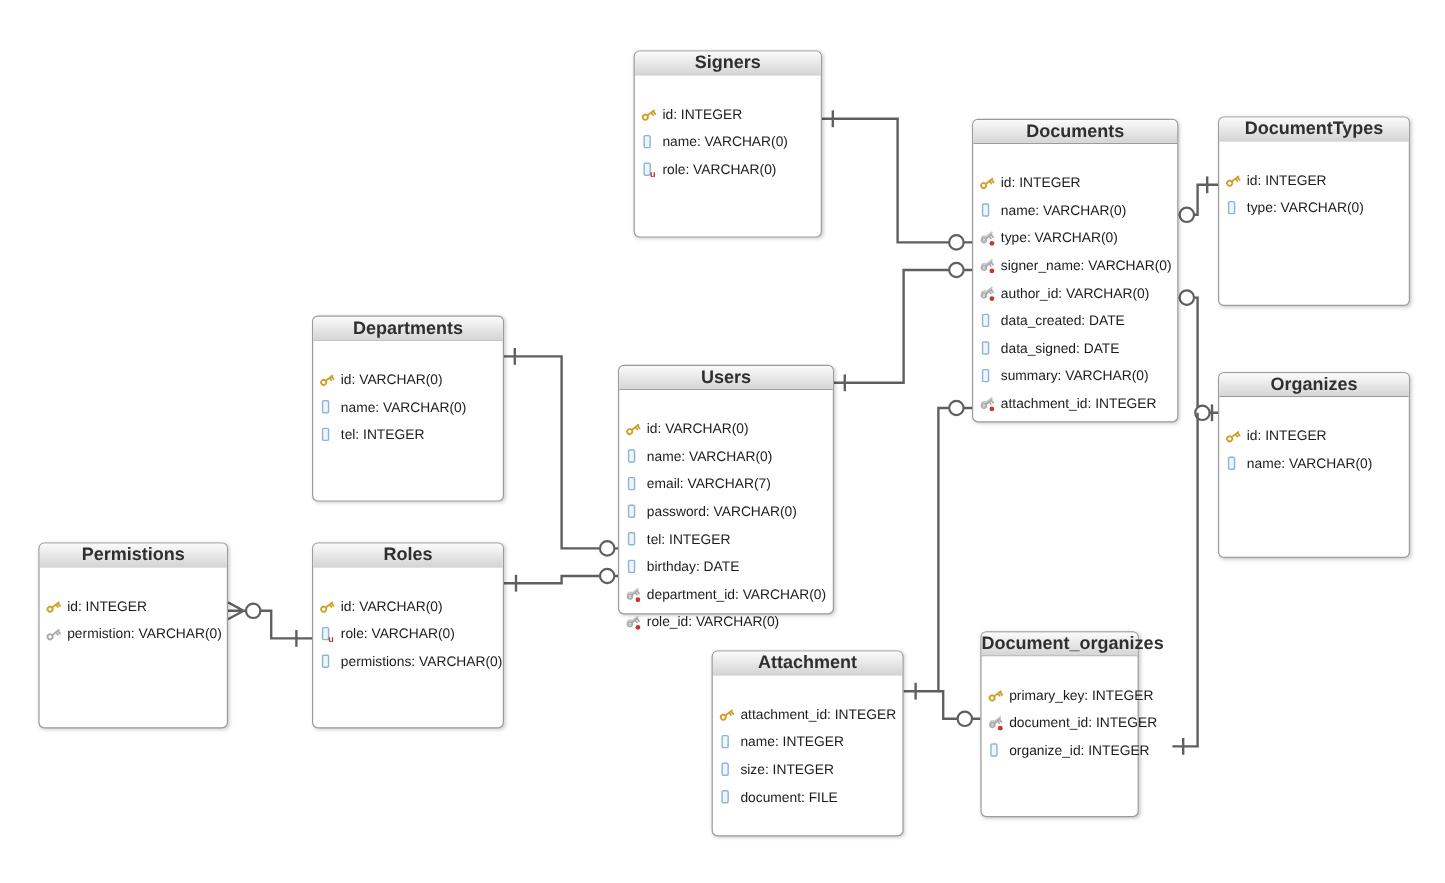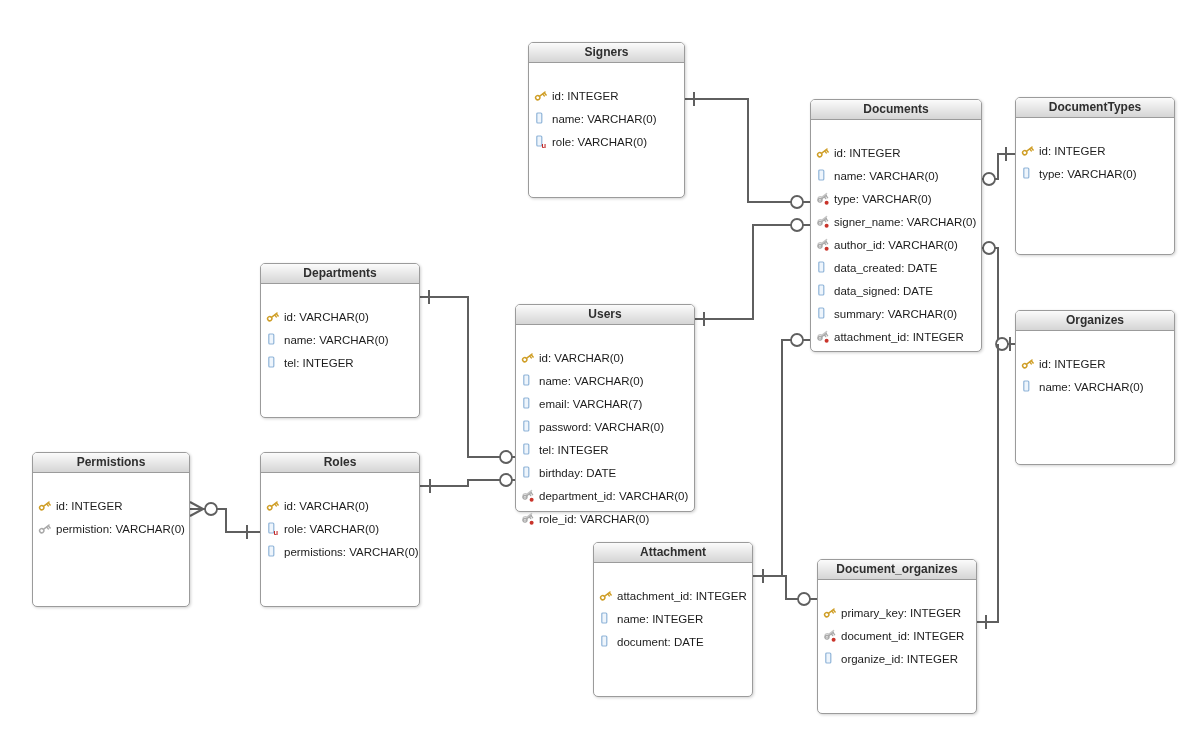--- a/index.html
+++ b/index.html
@@ -6,21 +6,21 @@
   #canvas {
     position:relative; width:1204px; height:736px; background:#ffffff;
     font-family:"Liberation Sans", sans-serif; overflow:hidden;
   }
   svg.rel-layer { position:absolute; left:0; top:0; width:1204px; height:736px; }
   .db-table {
     position:absolute; background:#ffffff; border:1px solid #9b9b9b;
     border-radius:5px; box-shadow:1px 1px 3px rgba(0,0,0,.18); box-sizing:border-box;
   }
   .db-table-header {
-    height:19px; line-height:19px; text-align:center; font-size:12px; font-weight:bold;
+    height:19px; line-height:19px; text-align:center; font-size:15px; font-weight:bold;
     color:#2f2f2f; background:linear-gradient(#fbfbfb,#d5d5d5);
     border-bottom:1px solid #9b9b9b; border-radius:4px 4px 0 0;
   }
   .db-cols { padding-top:21px; }
   .db-col {
     height:23px; display:flex; align-items:center; gap:5px; padding:0 6px 0 5px;
     font-size:11.5px; color:#1c1c1c; white-space:nowrap;
   }
   .db-col .icon { flex:0 0 auto; width:13px; height:13px; display:inline-block; }
 </style>
@@ -421,25 +421,32 @@
     <rect x="2.8" y="1" width="5" height="10" rx="1" fill="#eef5fc" stroke="#8fb4d8" stroke-width="1.2"></rect>
 
   </svg>
           <span>name: INTEGER</span>
         </div>
         <div class="db-col">
           <svg class="icon" viewBox="0 0 13 13">
     <rect x="2.8" y="1" width="5" height="10" rx="1" fill="#eef5fc" stroke="#8fb4d8" stroke-width="1.2"></rect>
 
   </svg>
-          <span>document: DATE</span>
-        </div>
-      </div>
-    </div>
-    <div class="db-table" style="left: 817px; top: 559px; width: 160px; height: 155px;">
+          <span>size: INTEGER</span>
+        </div>
+        <div class="db-col">
+          <svg class="icon" viewBox="0 0 13 13">
+    <rect x="2.8" y="1" width="5" height="10" rx="1" fill="#eef5fc" stroke="#8fb4d8" stroke-width="1.2"></rect>
+
+  </svg>
+          <span>document: FILE</span>
+        </div>
+      </div>
+    </div>
+    <div class="db-table" style="left: 817px; top: 526px; width: 132px; height: 155px;">
       <div class="db-table-header">Document_organizes</div>
       <div class="db-cols">
         <div class="db-col">
           <svg class="icon" viewBox="0 0 13 13">
     <g transform="rotate(-38 6.5 6.5)" fill="none" stroke="#cf9e26" stroke-width="1.5" stroke-linecap="round">
       <circle cx="3" cy="6.5" r="2.1"></circle>
       <path d="M5.2 6.5 H12.2 M9.2 6.5 V9.1 M11.2 6.5 V9.6"></path>
     </g>
           </svg>
           <span>primary_key: INTEGER</span>

